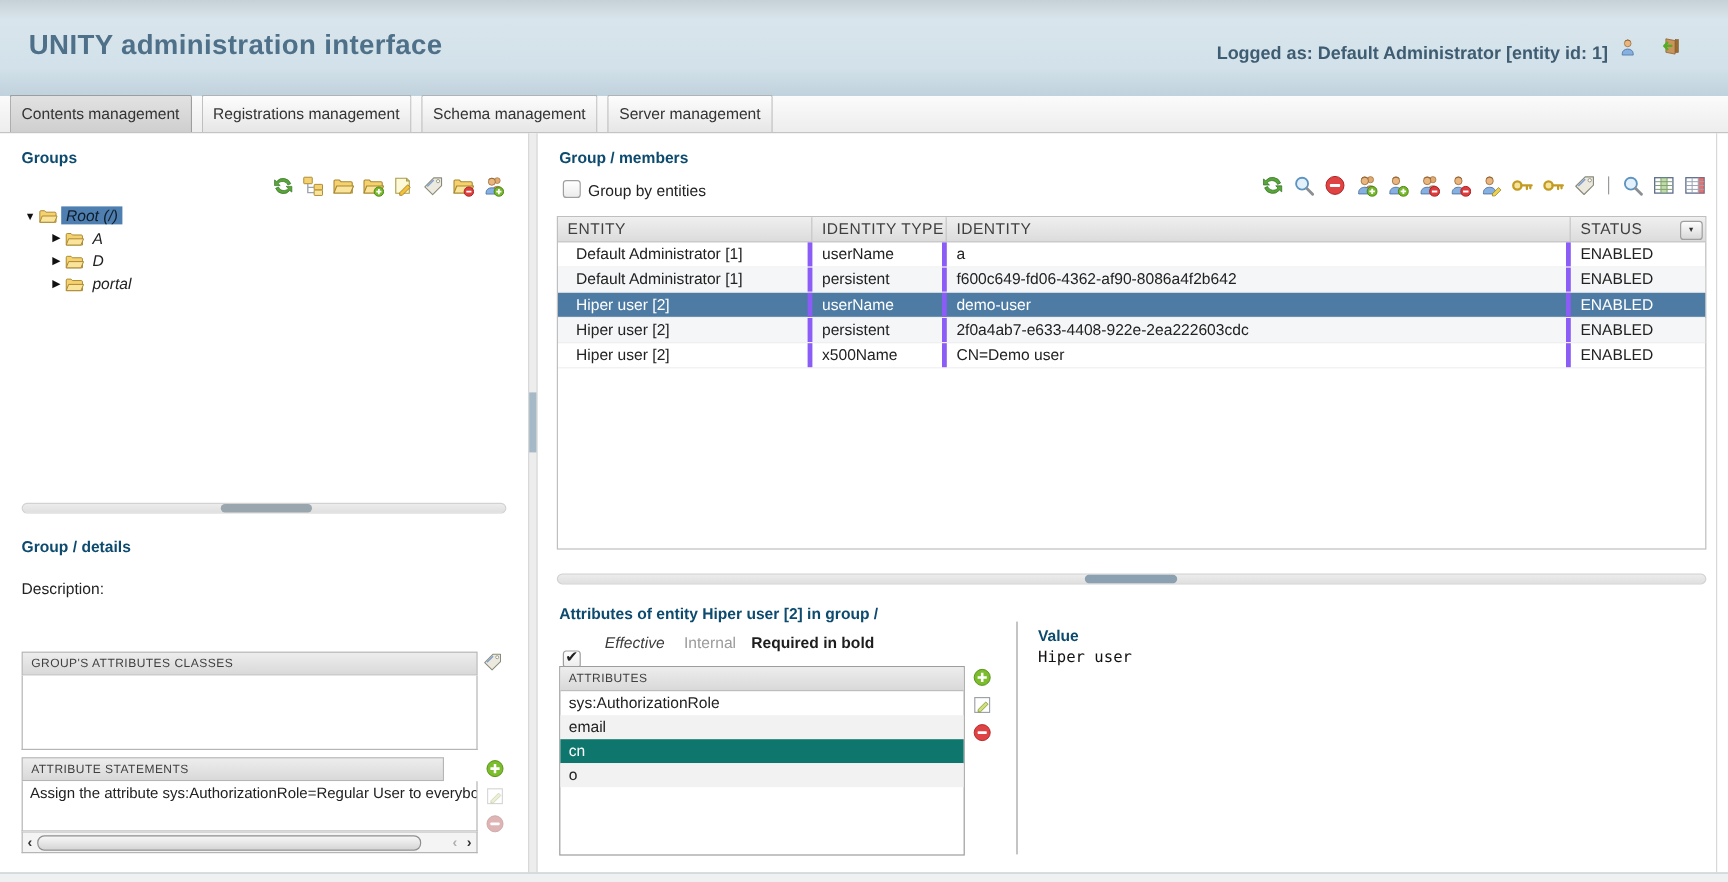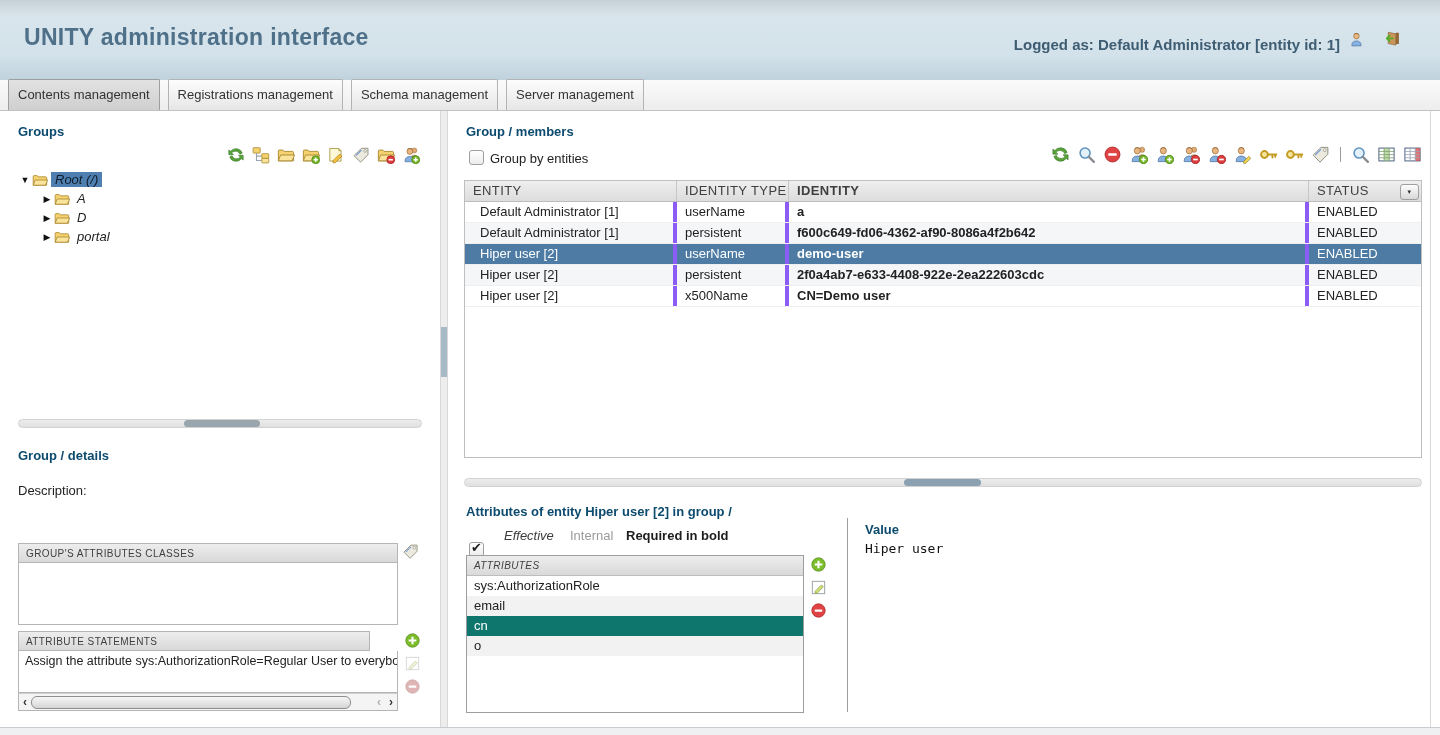--- a/index.html
+++ b/index.html
@@ -73,21 +73,21 @@
   
   #members-title{left:466px;top:124px;}
   #gbe-box{left:469px;top:150px;}
   #gbe-label{left:490px;top:151px;font-size:13px;color:#222;}
   #members-toolbar{right:18px;top:145px;}
   #members-table{left:464px;top:180px;width:958px;height:278px;border:1px solid #bfbfbf;box-sizing:border-box;background:#fff;}
   .mrow{display:flex;height:20px;line-height:20px;font-size:13px;}
   .mrow.head{height:20px;}
   .mcell{box-sizing:border-box;padding-left:8px;overflow:hidden;white-space:nowrap;border-right:4px solid #8b5cf6;}
   .mrow.head .mcell{border-right:1px solid #c6c6c6;position:relative;cursor:pointer;}
-  .c0{width:212px;} .c1{width:112px;} .c2{width:520px;font-weight:bold;} .c3{width:112px;border-right:none !important;}
+  .c0{width:212px;} .c1{width:112px;} .c2{width:520px;} .c3{width:112px;border-right:none !important;}
   .mrow .c0{padding-left:15px;}
   .mrow.head .c0{padding-left:8px;}
   .mrow.odd{background:#f4f6f8;}
   .mrow.selected{background:#4d7ba3;color:#fff;}
   .mrow.body{border-bottom:1px solid #efefef;cursor:pointer;}
   #filter-btn{position:absolute;right:2px;top:3px;width:17px;height:14px;border:1px solid #9f9f9f;border-radius:3px;
     background:linear-gradient(#fdfdfd,#d8d8d8);font-size:7px;color:#333;text-align:center;line-height:13px;cursor:pointer;}
   #hsplit2{left:464px;top:478px;width:958px;}
   
   #attr-title{left:466px;top:504px;}
@@ -392,21 +392,21 @@
   <div id="attr-title" class="abs sec-title">Attributes of entity Hiper user [2] in group /</div>
   <div id="cb-effective" class="abs checkbox">
       <span class="mark">✔</span>
     </div>
   <div id="lbl-effective" class="abs">Effective</div>
   <div id="cb-internal" class="abs checkbox"></div>
   <div id="lbl-internal" class="abs">Internal</div>
   <div id="lbl-required" class="abs">Required in bold</div>
 
   <div id="attr-table" class="abs">
-    <div class="boxhdr" style="border:none;border-bottom:1px solid #bdbdbd;font-style:italic;">ATTRIBUTES</div>
+    <div class="boxhdr" style="border:none;border-bottom:1px solid #bdbdbd;">ATTRIBUTES</div>
     <div id="attr-rows">
         <div class="arow">sys:AuthorizationRole</div>
         <div class="arow odd">email</div>
         <div class="arow selected">cn</div>
         <div class="arow odd">o</div>
       </div>
   </div>
   <span id="attr-add" class="abs icon" style="width: 17px; height: 17px;"><svg viewBox="0 0 16 16" width="100%" height="100%">
         <circle cx="8" cy="8" r="6.3" fill="#7cbd2c" stroke="#538a14" stroke-width=".7"></circle>
         <path d="M8 4.4v7.2M4.4 8h7.2" stroke="#fff" stroke-width="2"></path>

